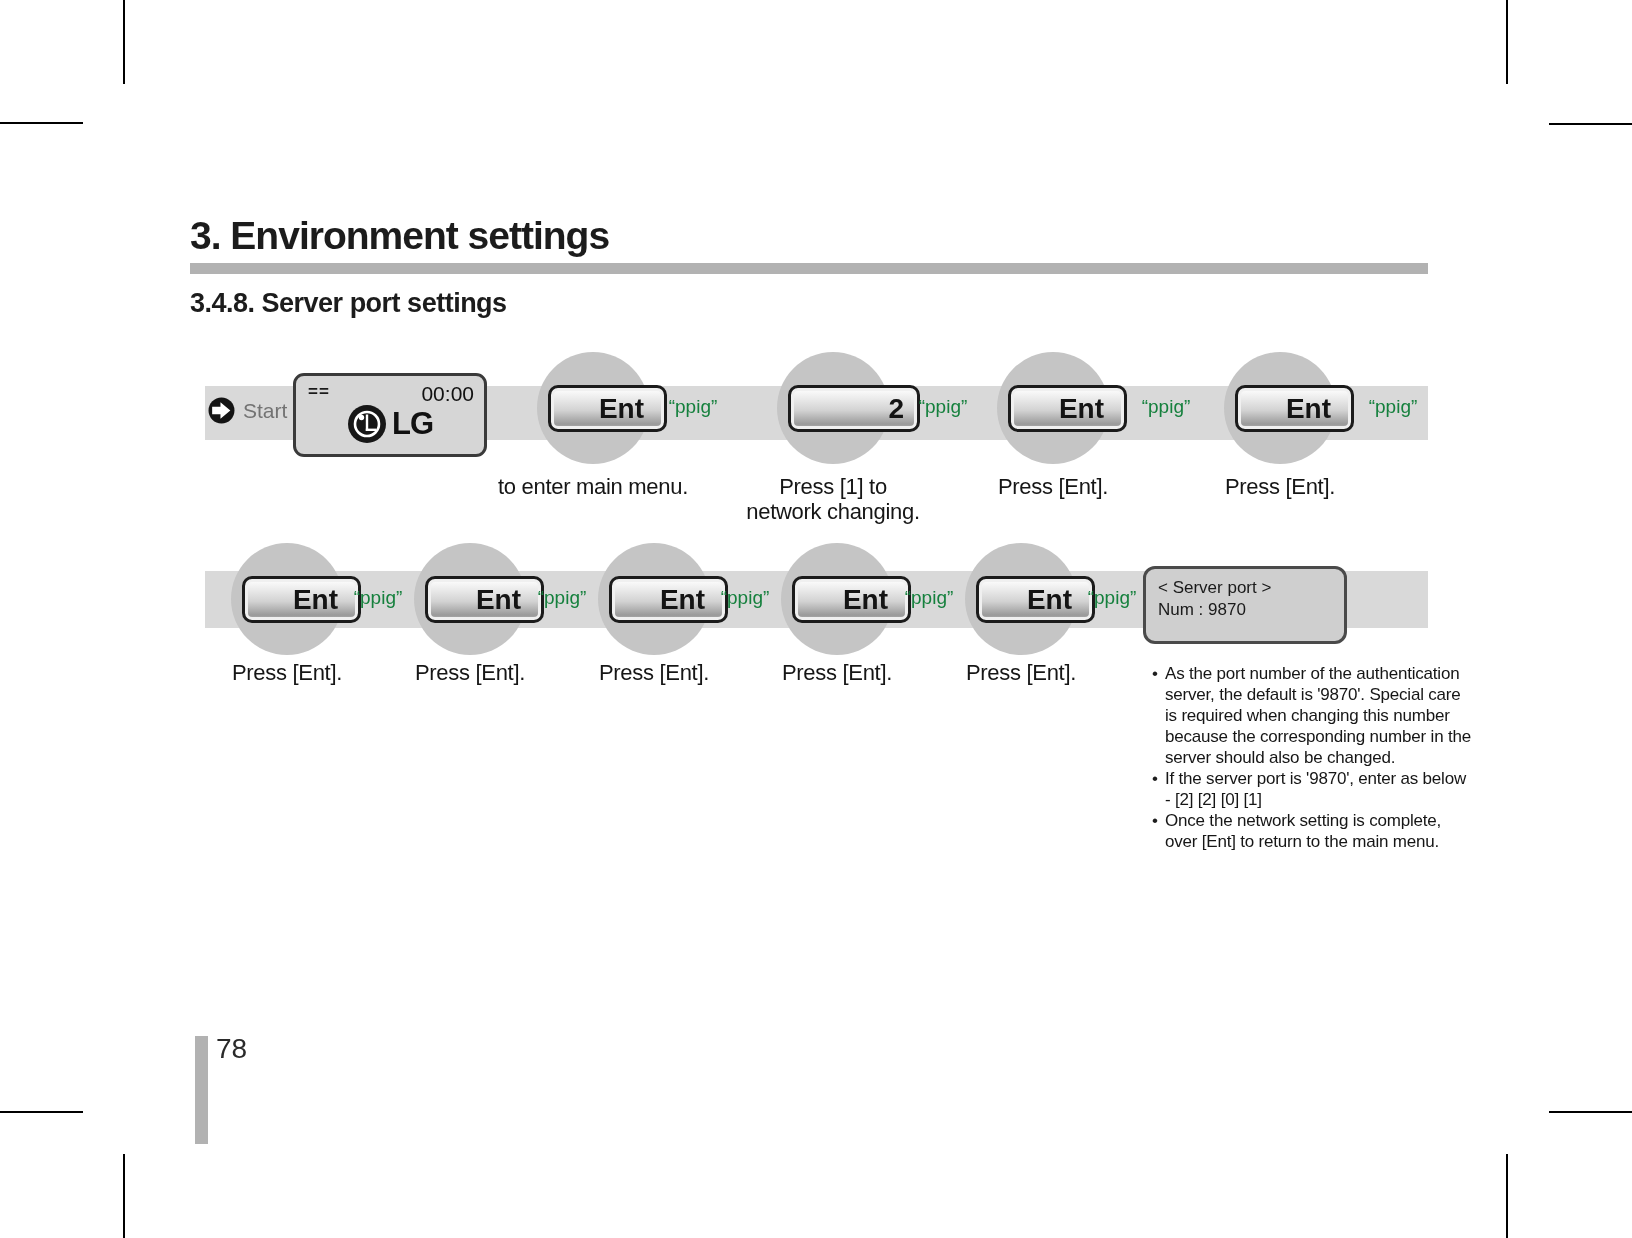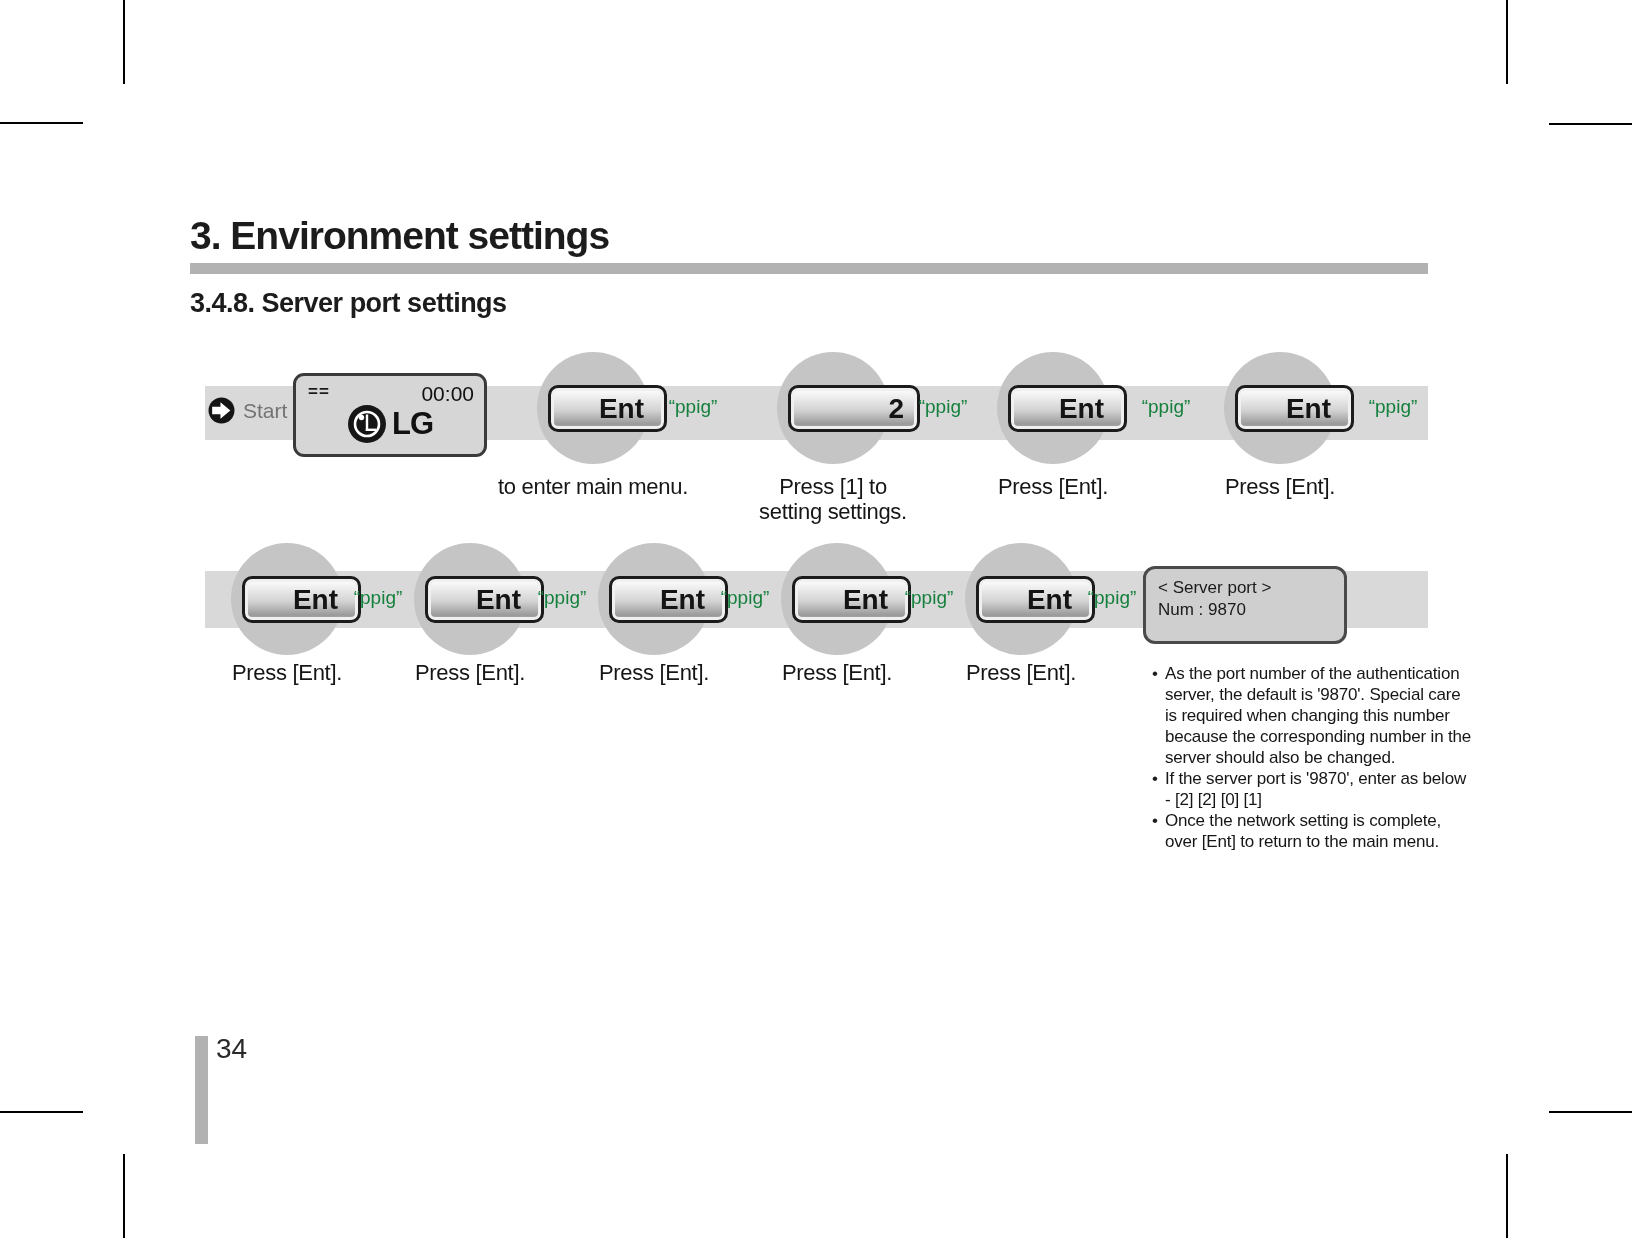--- a/index.html
+++ b/index.html
@@ -124,21 +124,21 @@
 <div class="node" style="left:1224px;top:352px">
   <div class="key-btn">Ent</div>
 </div>
 <div class="ppig" style="left:1343px;top:396px">“ppig”</div>
 
 <div class="caption" style="left:423px;top:474px">
   <span style="display:block">to enter main menu.</span>
 </div>
 <div class="caption" style="left:663px;top:474px">
   <span style="display:block">Press [1] to</span>
-  <span style="display:block">setting settings.</span>
+  <span style="display:block">network changing.</span>
 </div>
 <div class="caption" style="left:883px;top:474px">
   <span style="display:block">Press [Ent].</span>
 </div>
 <div class="caption" style="left:1110px;top:474px">
   <span style="display:block">Press [Ent].</span>
 </div>
 
 <div class="band" style="left:205px;top:571px;width:1223px;height:57px"></div>
 
@@ -195,13 +195,13 @@
     </div>
     <div class="bullet">
       <span class="bullet-dot">•</span>
       <span class="bullet-text">Once the network setting is complete,
 over [Ent] to return to the main menu.</span>
     </div>
   </div>
 </div>
 
 <div class="abs pagenum-bar"></div>
-<div class="abs pagenum">34</div>
+<div class="abs pagenum">78</div>
 
 </body></html>

